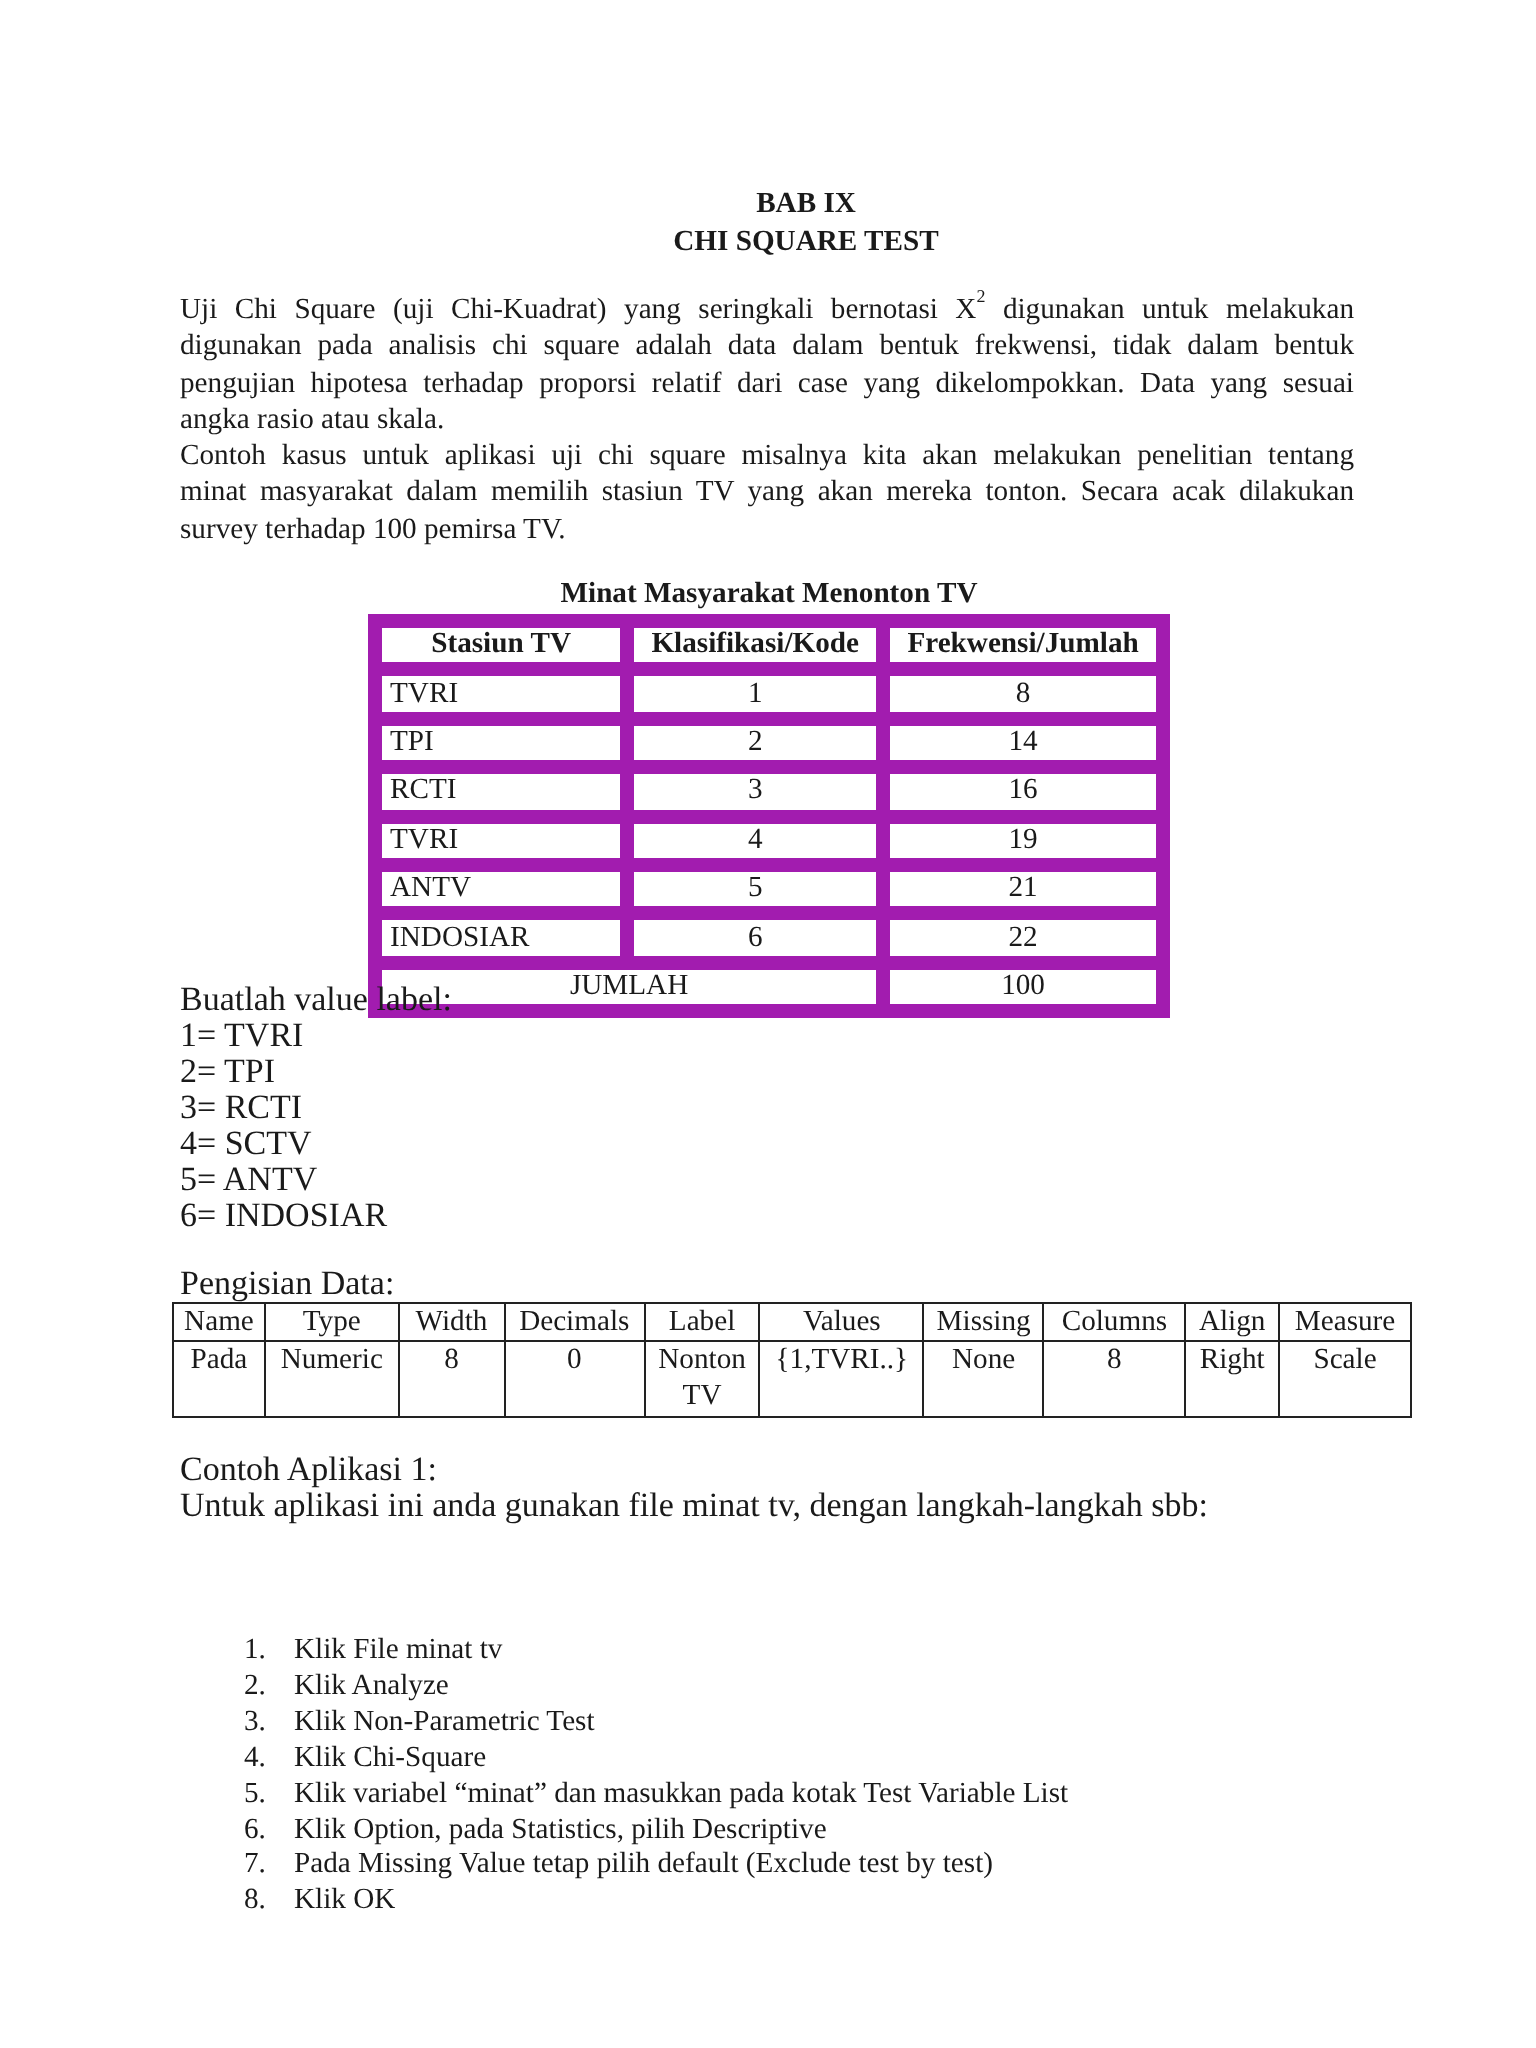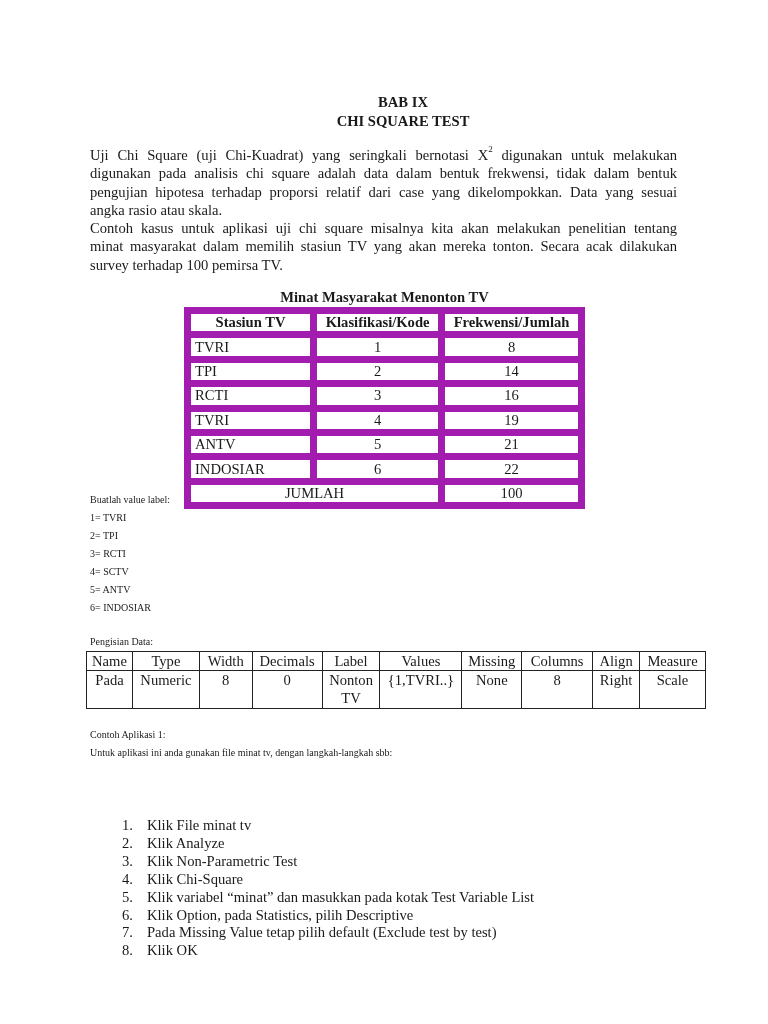--- a/index.html
+++ b/index.html
@@ -80,21 +80,21 @@
     table.t1 th { font-weight: bold; text-align: center; }
     table.t1 td.c { text-align: center; }
     table.t1 td.l { text-align: left; }
     table.t1 col.c1 { width: 131px; }
     table.t1 col.c2 { width: 129px; }
     table.t1 col.c3 { width: 141px; }
 
     .plain-line {
       position: absolute;
       left: 90px;
-      font-size: 10px;
+      font-size: 17px;
       line-height: 18px;
       white-space: nowrap;
     }
 
     table.t2 {
       position: absolute;
       top: 651px;
       left: 86px;
       width: 620px;
       border-collapse: collapse;

